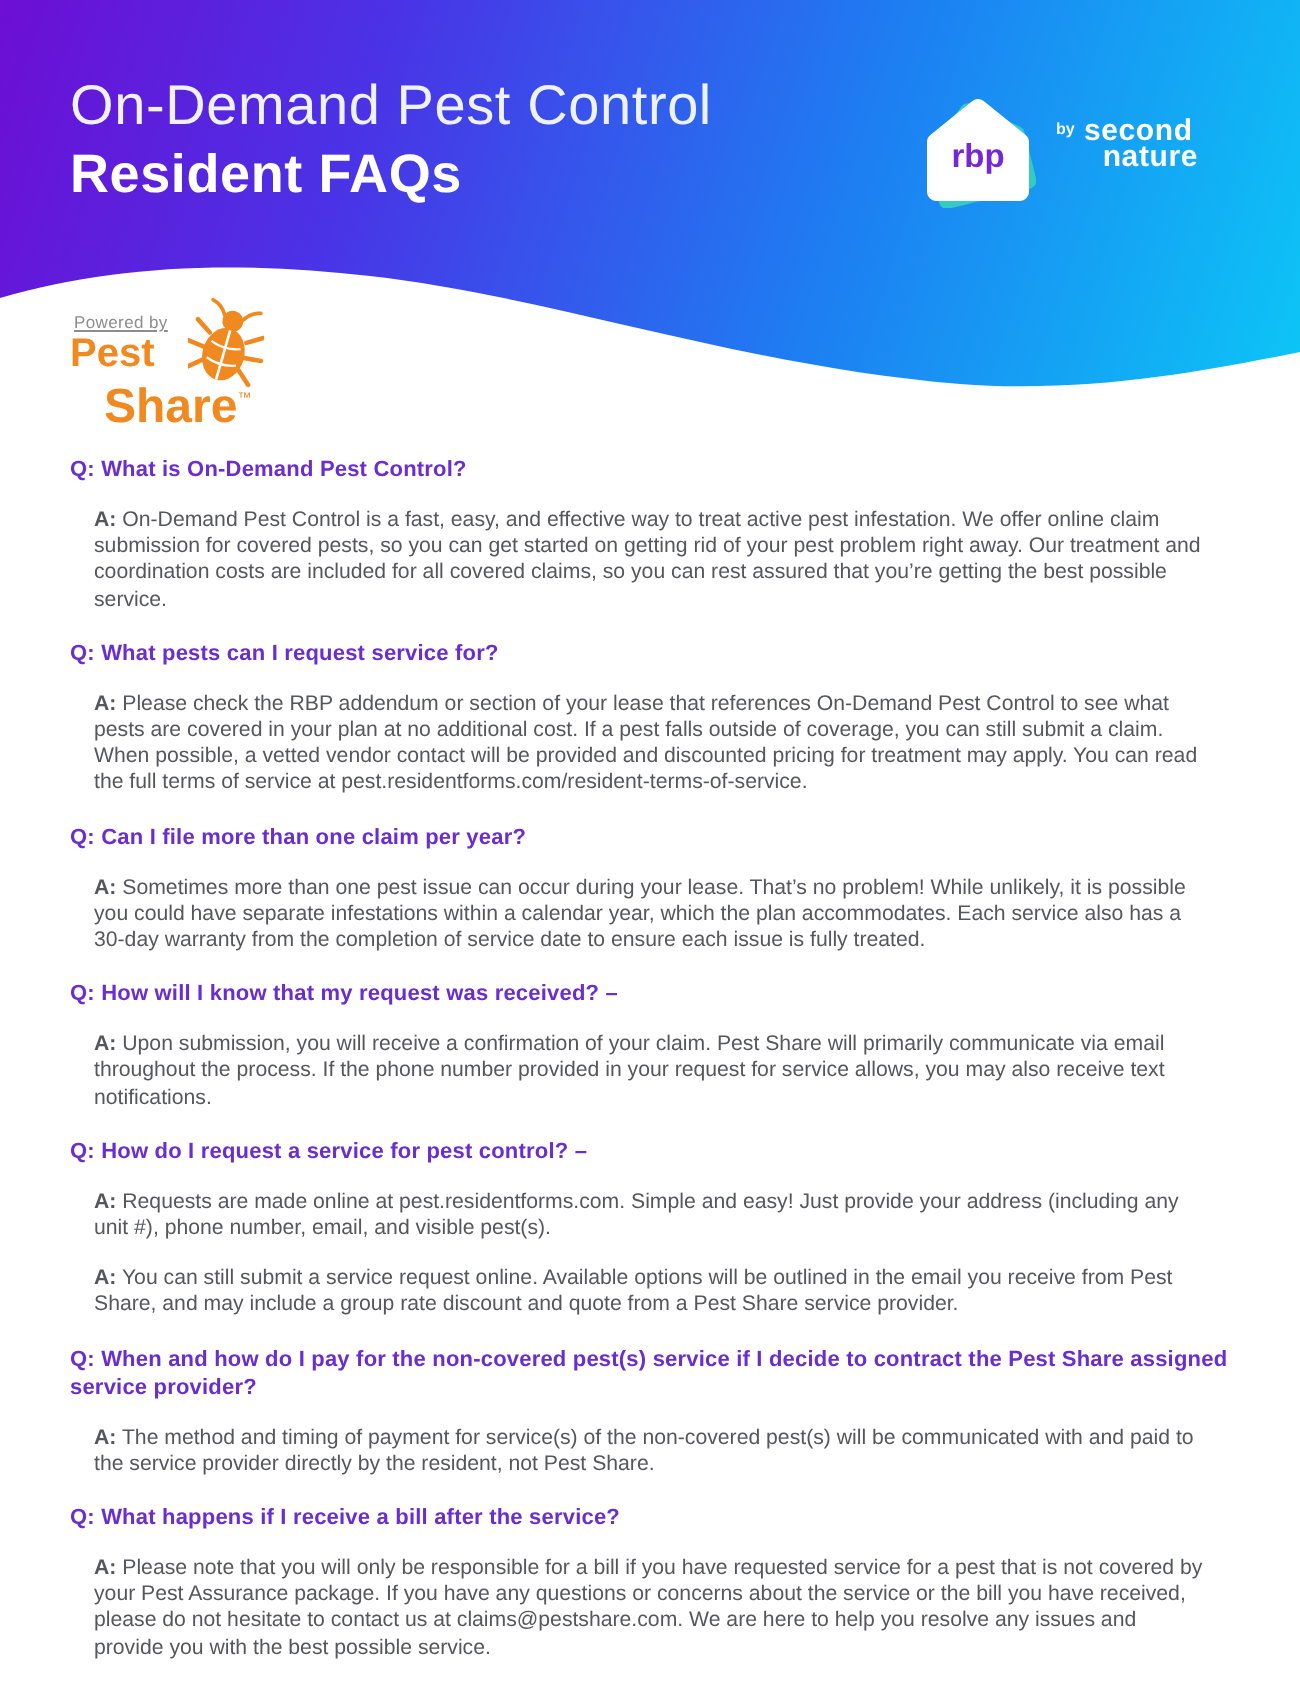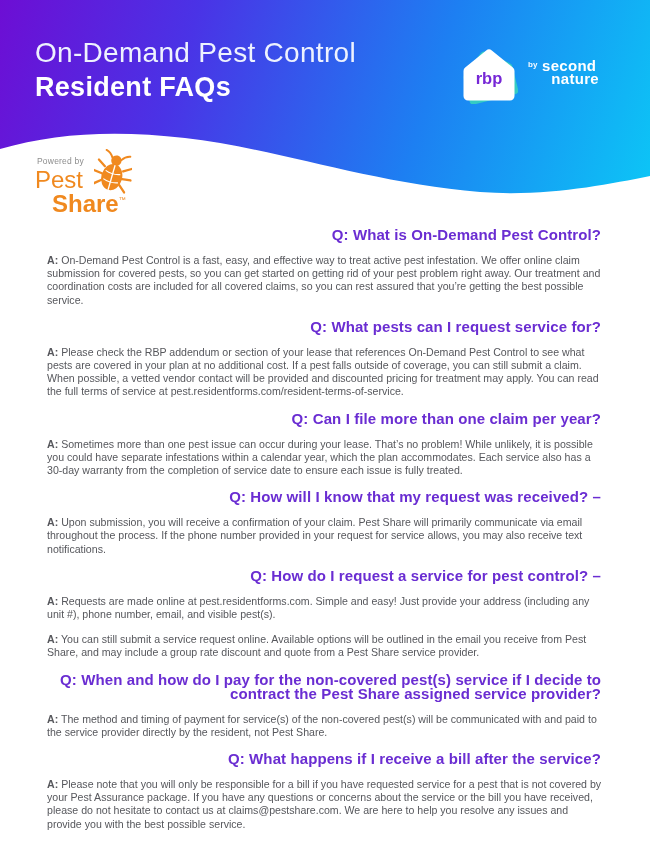--- a/index.html
+++ b/index.html
@@ -82,26 +82,27 @@
     position: absolute;
     left: 35px; top: 150px;
     width: 130px; height: 72px;
   }
   .ps-powered {
     position: absolute;
     left: 2px; top: 6px;
     font-size: 8.5px;
     color: #8d8d8d;
     letter-spacing: 0.2px;
+    text-decoration: underline;
   }
   .ps-pest {
     position: absolute;
     left: 0; top: 16px;
-    font-size: 24px;
-    font-weight: 400;
+    font-size: 20px;
+    font-weight: 700;
     color: #f0891f;
   }
   .ps-share {
     position: absolute;
     left: 17px; top: 40px;
     font-size: 24px;
     font-weight: 700;
     color: #f0891f;
   }
   .ps-tm { font-size: 7px; vertical-align: 10px; font-weight: 400; }
@@ -112,27 +113,26 @@
     display: block;
   }
 
   
   .content {
     position: absolute;
     left: 35px; top: 228px;
     width: 581px;
   }
   .faq-q {
-    font-size: 15px;
+    font-size: 11px;
     font-weight: 700;
     color: #6a2dd2;
     line-height: 14px;
-    margin: 13px 15px 7px 0;
+    margin: 13px 1px 7px 0;
     letter-spacing: 0.1px;
-    text-align: right;
   }
   .faq-item:first-child .faq-q { margin-top: 0; }
   .faq-a {
     font-size: 10.6px;
     color: #56575c;
     line-height: 13.2px;
     margin: 12px;
   }
   .faq-a b { font-weight: 700; }
 </style>

